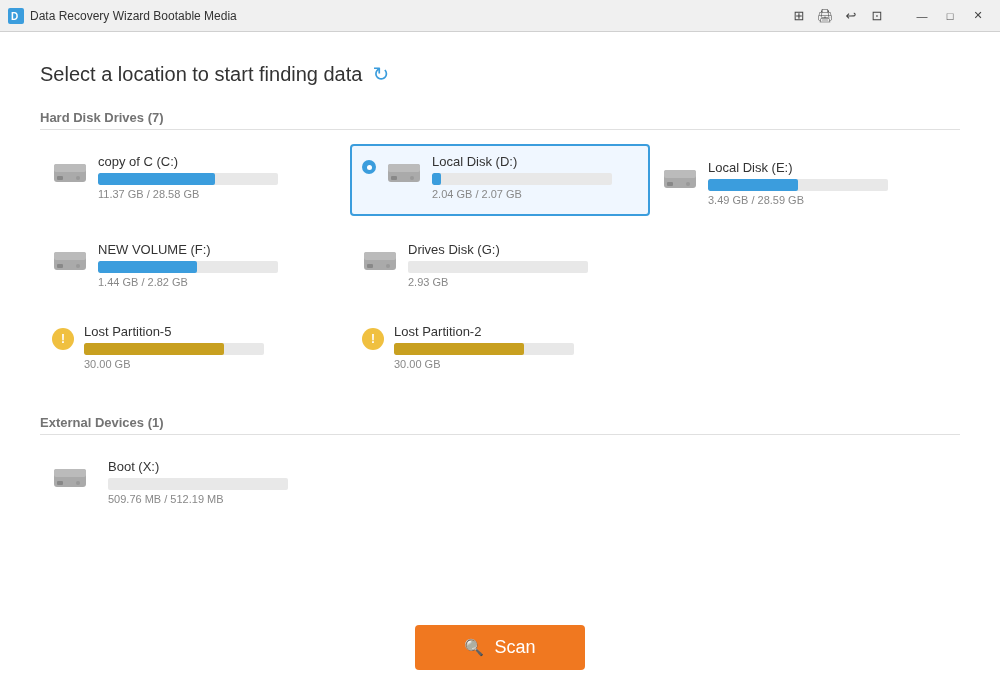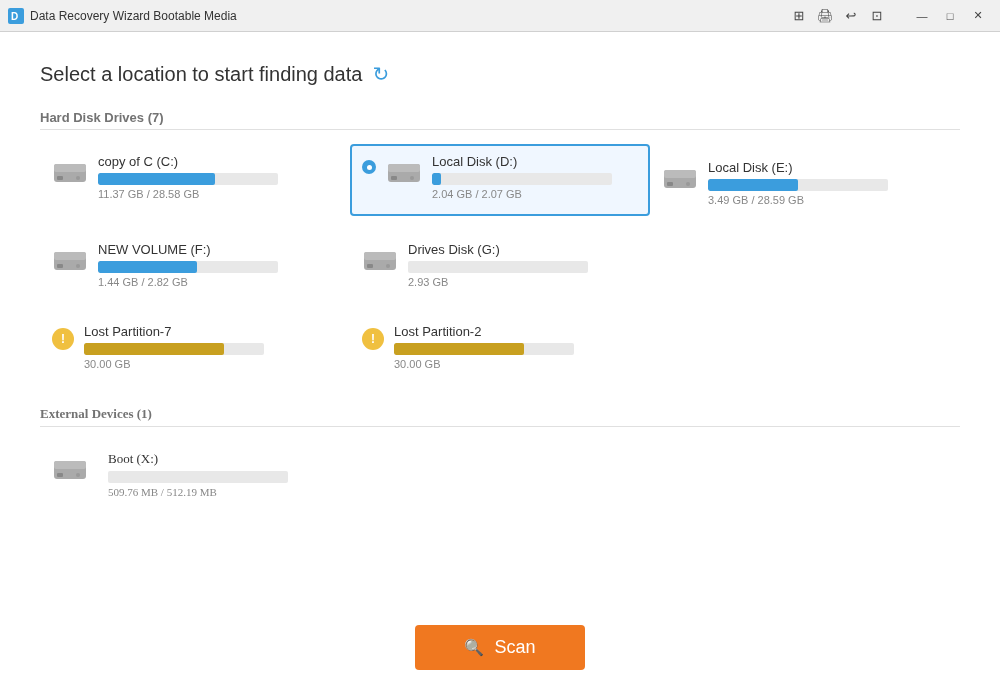--- a/index.html
+++ b/index.html
@@ -357,21 +357,21 @@
           <div class="progress-bar-container">
             <div class="progress-bar-fill blue" style="width:0%;"></div>
           </div>
           <div class="drive-size">2.93 GB</div>
         </div>
       </div>
 
       <div class="drive-item" style="width:310px; margin-top:6px;">
         <div class="lost-icon">!</div>
         <div class="drive-info">
-          <div class="drive-name">Lost Partition-7</div>
+          <div class="drive-name">Lost Partition-5</div>
           <div class="progress-bar-container">
             <div class="progress-bar-fill gold" style="width:78%;"></div>
           </div>
           <div class="drive-size">30.00 GB</div>
         </div>
       </div>
 
       <div class="drive-item" style="width:310px; margin-top:6px;">
         <div class="lost-icon">!</div>
         <div class="drive-info">
@@ -379,21 +379,21 @@
           <div class="progress-bar-container">
             <div class="progress-bar-fill gold" style="width:72%;"></div>
           </div>
           <div class="drive-size">30.00 GB</div>
         </div>
       </div>
 
     </div>
   </div>
 
-  <div class="section" style="margin-top:10px;font-family:Liberation Serif, serif;">
+  <div class="section" style="margin-top:19px;">
     <div class="section-header">External Devices (1)</div>
     <div class="drives-grid">
 
       <div class="drive-item" style="width:310px;gap:20px;">
         <div class="drive-icon">
           <svg width="36" height="28" viewBox="0 0 36 28">
             <rect x="2" y="6" width="32" height="18" rx="3" fill="#aaa"></rect>
             <rect x="2" y="6" width="32" height="8" rx="2" fill="#bbb"></rect>
             <rect x="5" y="18" width="6" height="4" rx="1" fill="#888"></rect>
             <circle cx="26" cy="20" r="2" fill="#999"></circle>

